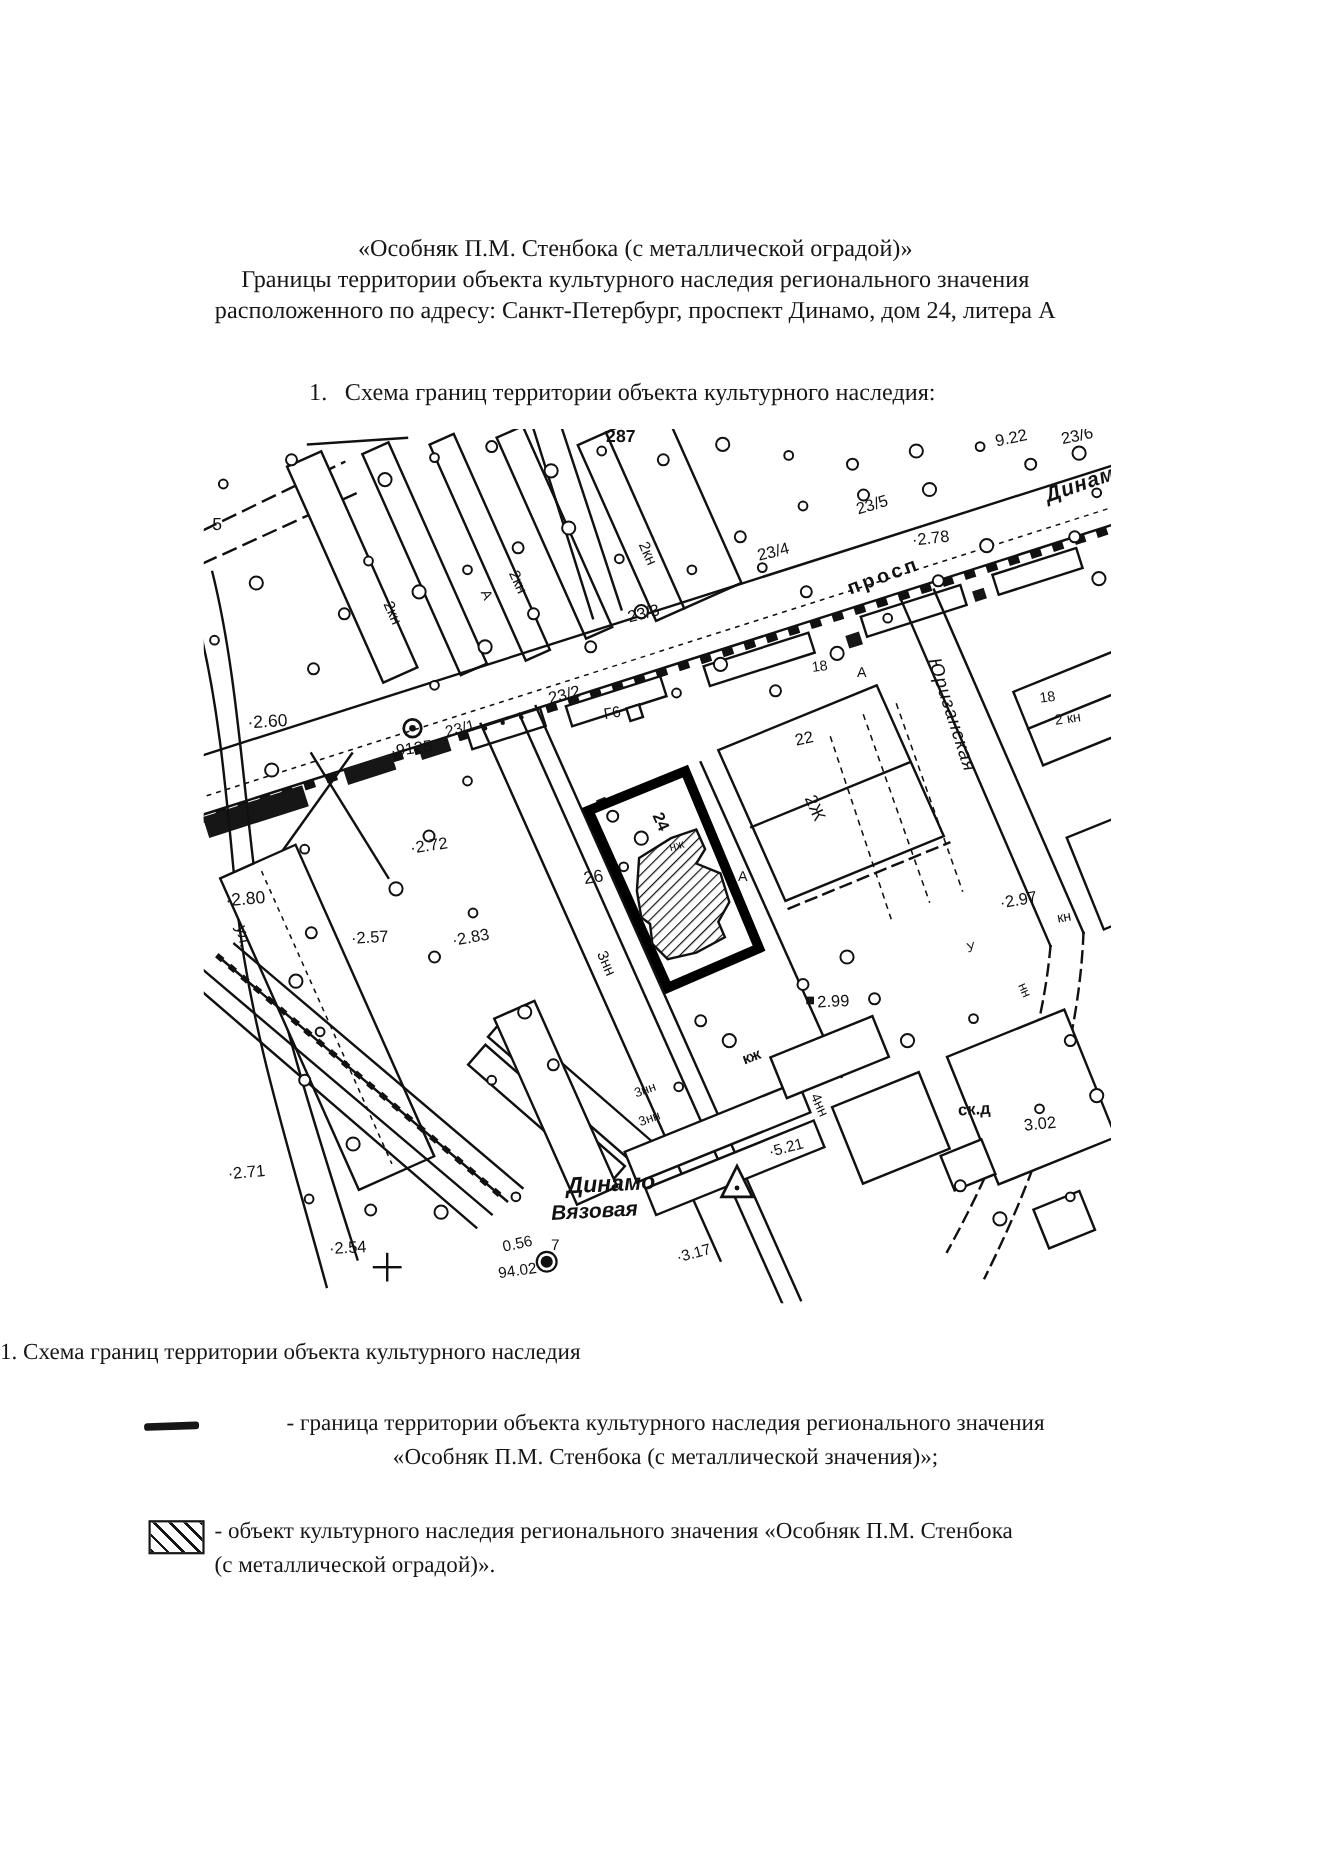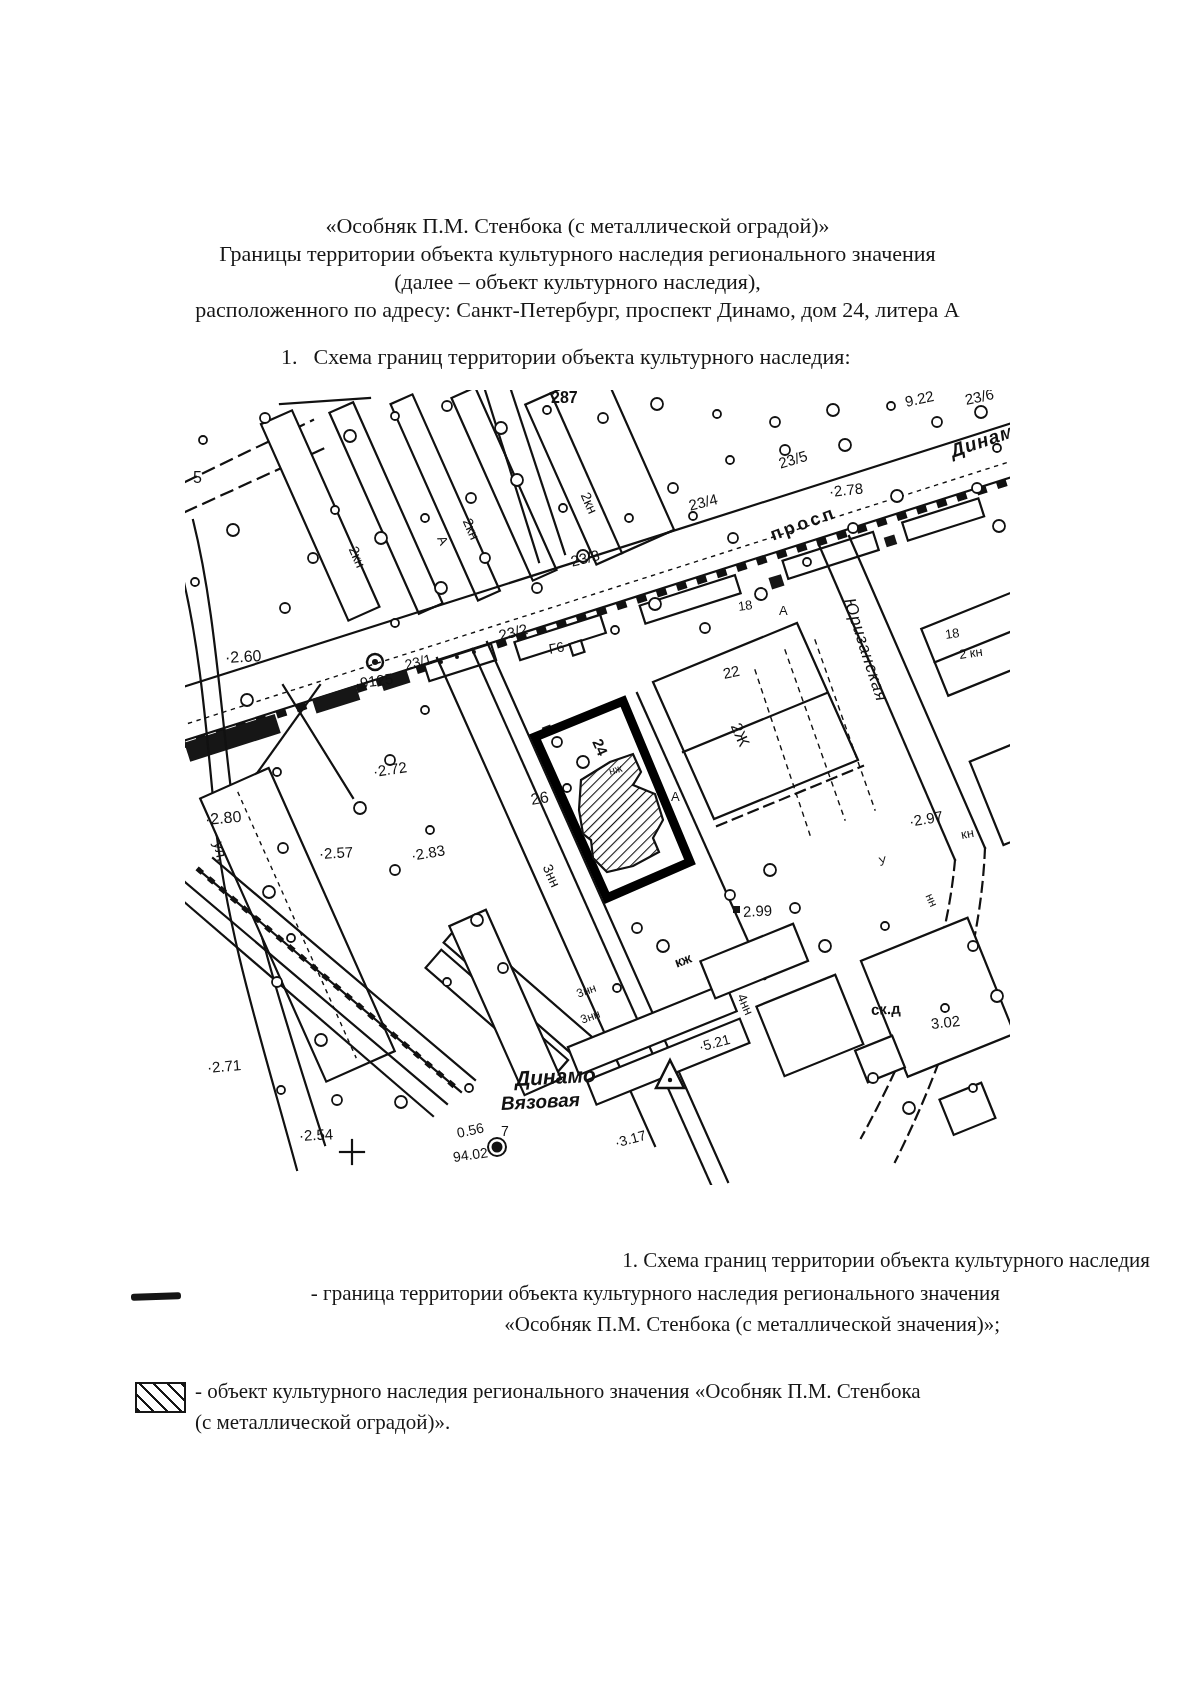--- a/index.html
+++ b/index.html
@@ -11,24 +11,24 @@
       letter-spacing:2px;border-bottom:2.5px solid #222;padding:0 12px 3px 8px;transform:rotate(-0.6deg);}
   .numsign{margin:0 2px 0 6px;}
   .title{position:absolute;left:0;top:212px;width:1155px;text-align:center;font-size:22px;line-height:28px;}
   .sect{position:absolute;left:281px;top:344px;font-size:22px;}
   .sect .gap{display:inline-block;width:16px;}
   .map{position:absolute;left:185px;top:390px;width:825px;height:795px;overflow:hidden;background:#fff;}
   .map svg{position:absolute;left:0;top:0;}
   .lbl-layer{position:absolute;left:0;top:0;width:100%;height:100%;}
   .lbl{position:absolute;white-space:nowrap;color:#111;font-family:"Liberation Sans",sans-serif;
        transform-origin:0 50%;line-height:1;}
-  .caption{position:absolute;left:0;top:1216px;width:1150px;text-align:right;font-size:21px;margin-top:32px;}
+  .caption{position:absolute;left:0;top:1216px;width:1150px;text-align:left;font-size:21px;}
   .leg-sym1{position:absolute;left:131px;top:1293px;width:50px;height:7px;background:#161616;
             border-radius:3px;transform:rotate(-2deg);}
-  .leg-txt1{position:absolute;left:210px;top:1278px;width:790px;text-align:right;font-size:21px;line-height:31px;}
+  .leg-txt1{position:absolute;left:210px;top:1278px;width:790px;text-align:center;font-size:21px;line-height:31px;}
   .leg-sym2{position:absolute;left:135px;top:1382px;width:47px;height:27px;border:2.2px solid #161616;
             background:repeating-linear-gradient(45deg,#161616 0 2.4px,transparent 2.4px 10px);}
   .leg-txt2{position:absolute;left:195px;top:1376px;width:800px;text-align:left;font-size:21px;line-height:31px;}
   
   svg line,svg path,svg polyline{stroke:#111;stroke-width:2.2;fill:none;stroke-linecap:square;}
   svg .bld rect,svg polygon.bld,svg rect.bld{fill:#fff;stroke:#111;stroke-width:2.2;}
   svg polygon.tri{fill:#fff;stroke:#111;stroke-width:2.5;}
   svg .blk rect{fill:#161616;stroke:none;}
   svg .thin{stroke-width:1.4;}
   svg .dash1{stroke-dasharray:12 8;}
@@ -44,21 +44,20 @@
 </style>
 </head>
 <body>
 
 <div class="page">
 
 
   <div class="title">
     <div>«Особняк П.М. Стенбока (с металлической оградой)»</div>
     <div>Границы территории объекта культурного наследия регионального значения</div>
-    <div>(далее – объект культурного наследия),</div>
     <div>расположенного по адресу: Санкт-Петербург, проспект Динамо, дом 24, литера А</div>
   </div>
 
   <div class="sect">
     <span>1.</span><span class="gap"></span><span>Схема границ территории объекта культурного наследия:</span>
   </div>
 
   <div class="map">
     <svg width="825" height="795" viewBox="0 0 825 795">
       <defs>

